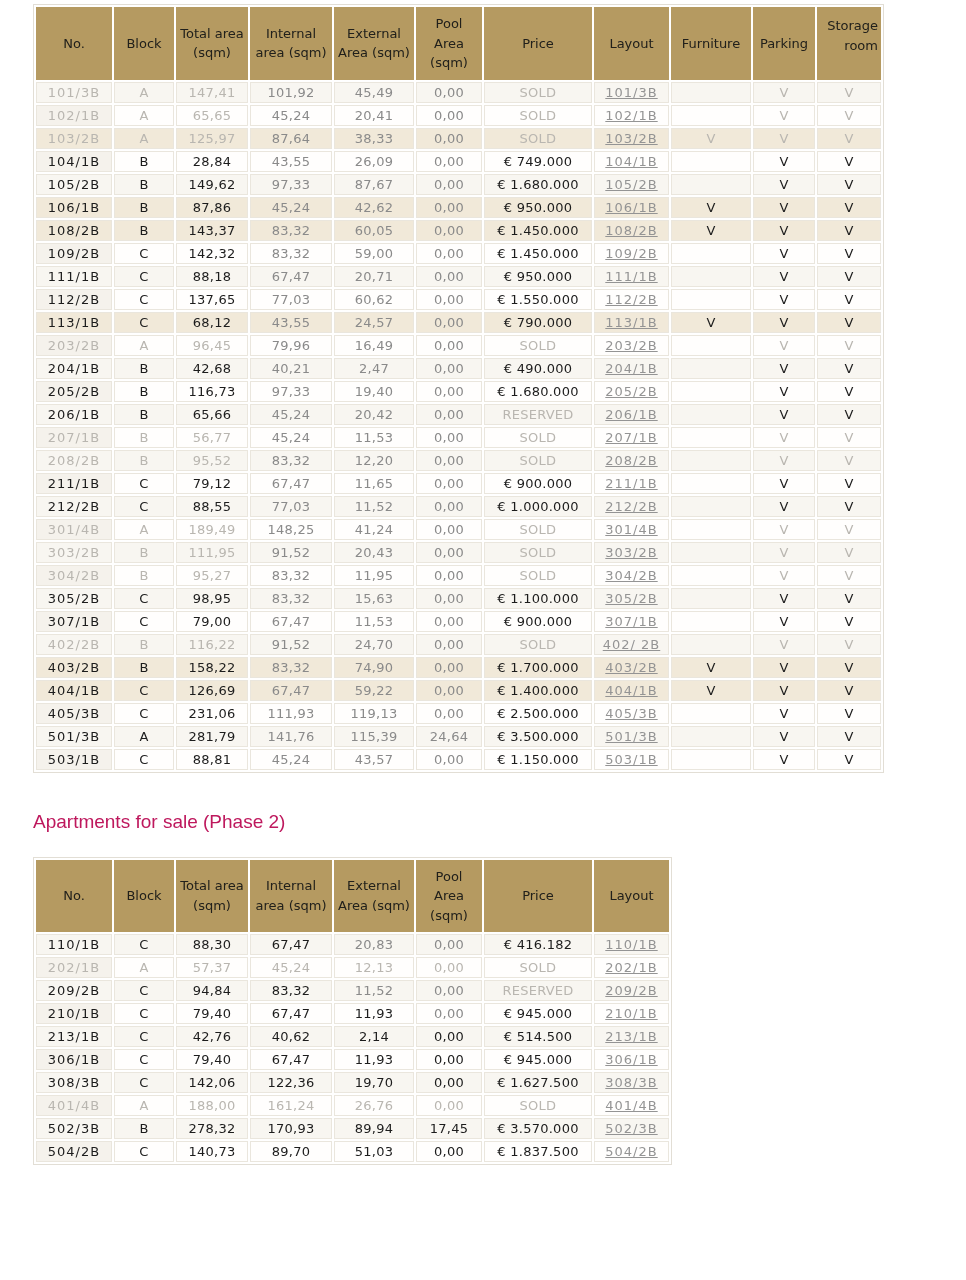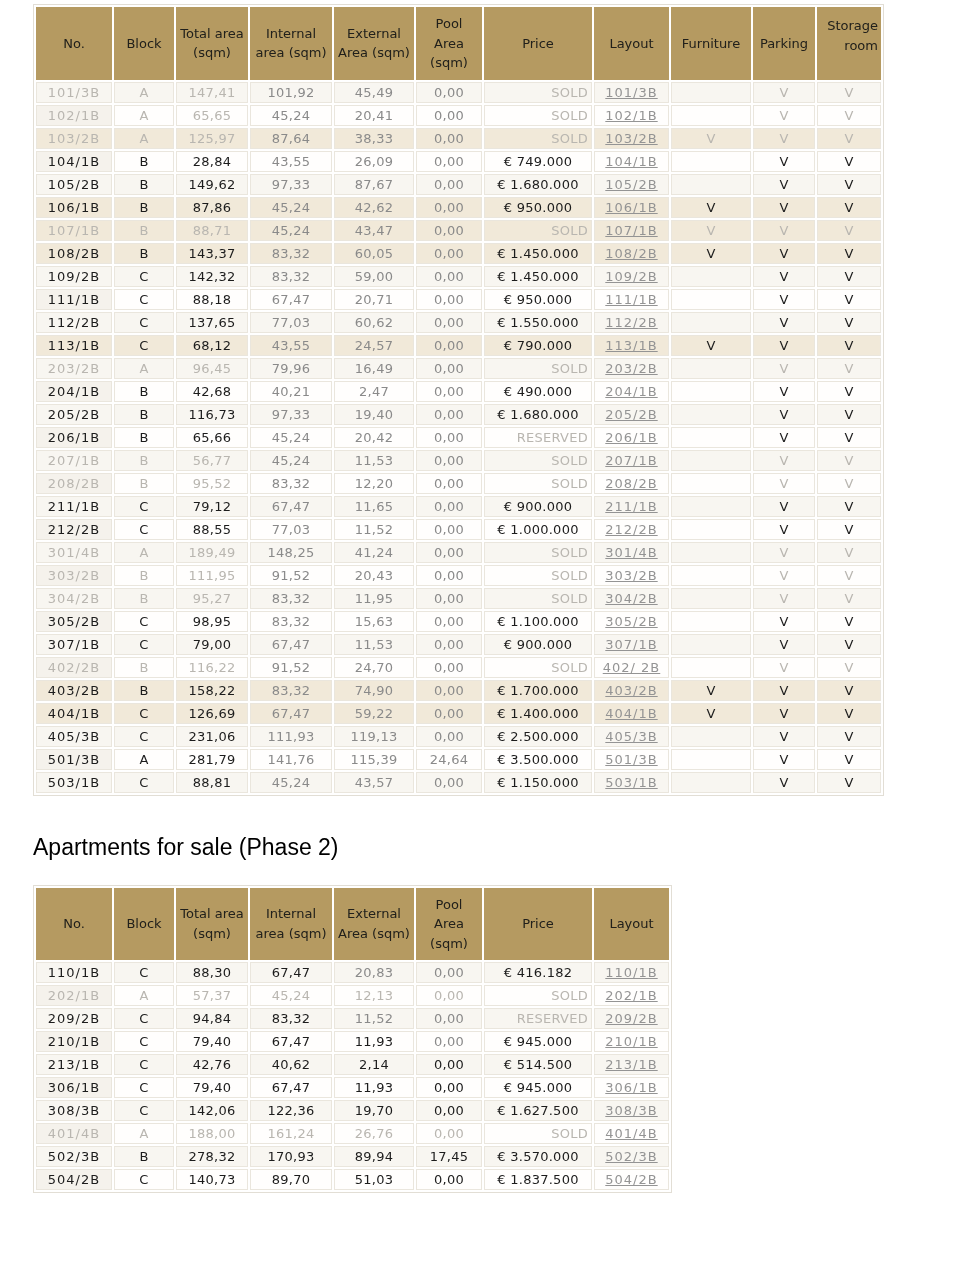--- a/index.html
+++ b/index.html
@@ -13,25 +13,25 @@
   }
   .apt-table td{
     background:#fffefd;border:1px solid #eae6dd;font-size:13px;line-height:19px;height:19px;
     text-align:center;padding:0 3px;white-space:nowrap;letter-spacing:0.02em;color:#1c1c1c;
   }
   .apt-table tbody tr:nth-child(odd) td{background:#f8f6f1;}
   .apt-table tbody td.c-no{background:#f5f2ec;letter-spacing:1px;}
   .apt-table tbody tr.furn td{background:#f1e9d9;}
   .apt-table tr.sold td{color:#b9b6b0;}
   #table1 td.c-internal,#table1 td.c-external,#table1 td.c-pool,.apt-table td.num-muted{color:#8a8a8a;}
-  .apt-table td.status-muted{color:#b9b6b0;text-align:right;}
+  .apt-table td.status-muted{color:#b9b6b0;}
   .layout-link{color:#949494;text-decoration:underline;letter-spacing:1px;cursor:pointer;}
   #table1 th.h-storage{text-align:right;vertical-align:top;padding-top:9px;}
   .section-title{
-    font-family:"Liberation Sans",sans-serif;font-size:23px;font-weight:400;color:#000000;
+    font-family:"Liberation Sans",sans-serif;font-size:19px;font-weight:400;color:#be185d;
     margin:38px 0 24px 0;letter-spacing:0;
   }
 </style>
 </head>
 <body>
 
 <div class="page">
 
   <table class="apt-table" id="table1">
     <colgroup>
@@ -134,33 +134,20 @@
           <td class="c-total">87,86</td>
           <td class="c-internal">45,24</td>
           <td class="c-external">42,62</td>
           <td class="c-pool">0,00</td>
           <td class="c-price">€ 950.000</td>
           <td class="c-layout"><a class="layout-link">106/1B</a></td>
           <td class="c-furniture">V</td>
           <td class="c-parking">V</td>
           <td class="c-storage">V</td>
         </tr>
-        <tr class="sold furn">
-          <td class="c-no">107/1B</td>
-          <td class="c-block">B</td>
-          <td class="c-total">88,71</td>
-          <td class="c-internal">45,24</td>
-          <td class="c-external">43,47</td>
-          <td class="c-pool">0,00</td>
-          <td class="c-price status-muted">SOLD</td>
-          <td class="c-layout"><a class="layout-link">107/1B</a></td>
-          <td class="c-furniture">V</td>
-          <td class="c-parking">V</td>
-          <td class="c-storage">V</td>
-        </tr>
         <tr class="available furn">
           <td class="c-no">108/2B</td>
           <td class="c-block">B</td>
           <td class="c-total">143,37</td>
           <td class="c-internal">83,32</td>
           <td class="c-external">60,05</td>
           <td class="c-pool">0,00</td>
           <td class="c-price">€ 1.450.000</td>
           <td class="c-layout"><a class="layout-link">108/2B</a></td>
           <td class="c-furniture">V</td>

